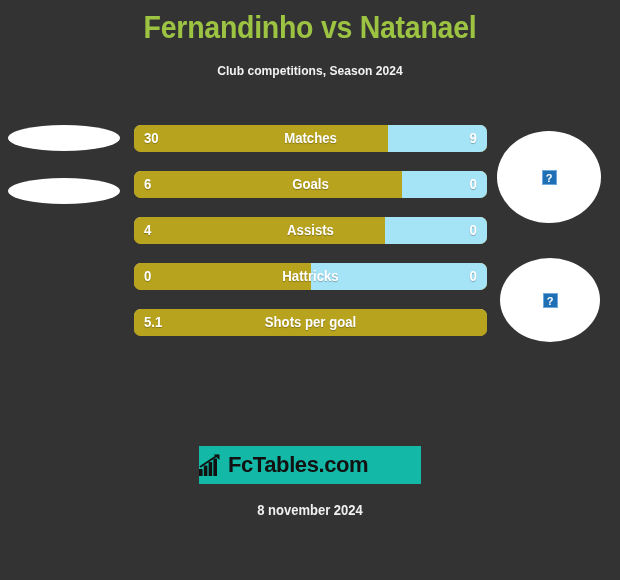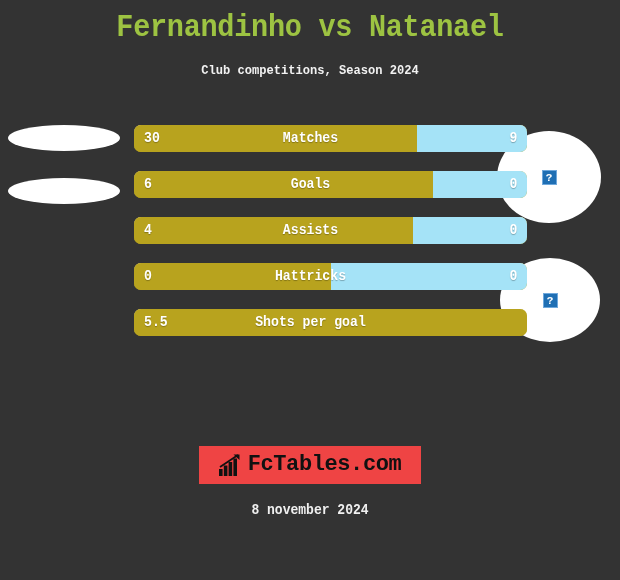--- a/index.html
+++ b/index.html
@@ -11,21 +11,20 @@
     height: 580px;
     background: #333333;
     font-family: "Liberation Sans", sans-serif;
     overflow: hidden;
     position: relative;
   }
   .stage {
     position: relative;
     width: 552px;
     height: 580px;
-    font-family: Liberation Mono, monospace;
   }
 
   
   .title {
     position: absolute;
     left: 0;
     top: 8px;
     width: 620px;
     text-align: center;
     font-size: 31px;
@@ -112,21 +111,20 @@
   }
   .bar-row {
     position: relative;
     width: 353px;
     height: 27px;
     margin-bottom: 19px;
     border-radius: 7px;
     overflow: hidden;
     background: #b8a31e;
     box-shadow: inset 0 1px 0 rgba(255,255,255,0.55);
-    padding-left: 40px;
   }
   .bar-fill-left {
     position: absolute;
     left: 0;
     top: 0;
     height: 100%;
     background: #b8a31e;
   }
   .bar-fill-right {
     position: absolute;
@@ -163,24 +161,23 @@
     text-align: center;
   }
 
   
   .logo-box {
     position: absolute;
     left: 199px;
     top: 446px;
     width: 222px;
     height: 38px;
-    background: #ef4444;
+    background: #14b8a6;
     display: flex;
     align-items: center;
-    justify-content: center;
     gap: 5px;
   }
   .logo-icon {
     display: block;
     width: 24px;
     height: 22px;
   }
   .logo-text {
     font-size: 22px;
     line-height: 22px;
@@ -247,21 +244,21 @@
       </div>
       <div class="bar-row">
         <div class="bar-fill-left" style="width: 50%; background: rgb(184, 163, 30);"></div>
         <div class="bar-fill-right" style="width: 50%; background: rgb(165, 227, 247);"></div>
         <div class="bar-val-left">0</div>
         <div class="bar-label">Hattricks</div>
         <div class="bar-val-right">0</div>
       </div>
       <div class="bar-row">
         <div class="bar-fill-left" style="width: 100%; background: rgb(184, 163, 30);"></div>
-        <div class="bar-val-left">5.5</div>
+        <div class="bar-val-left">5.1</div>
         <div class="bar-label">Shots per goal</div>
       </div>
     </div>
 
   <div class="logo-box">
     <svg class="logo-icon" viewBox="0 0 24 22">
       <rect x="0" y="15" width="3.6" height="7" fill="#111111"></rect>
       <rect x="4.8" y="11.5" width="3.6" height="10.5" fill="#111111"></rect>
       <rect x="9.6" y="8" width="3.6" height="14" fill="#111111"></rect>
       <rect x="14.4" y="4.5" width="3.6" height="17.5" fill="#111111"></rect>

